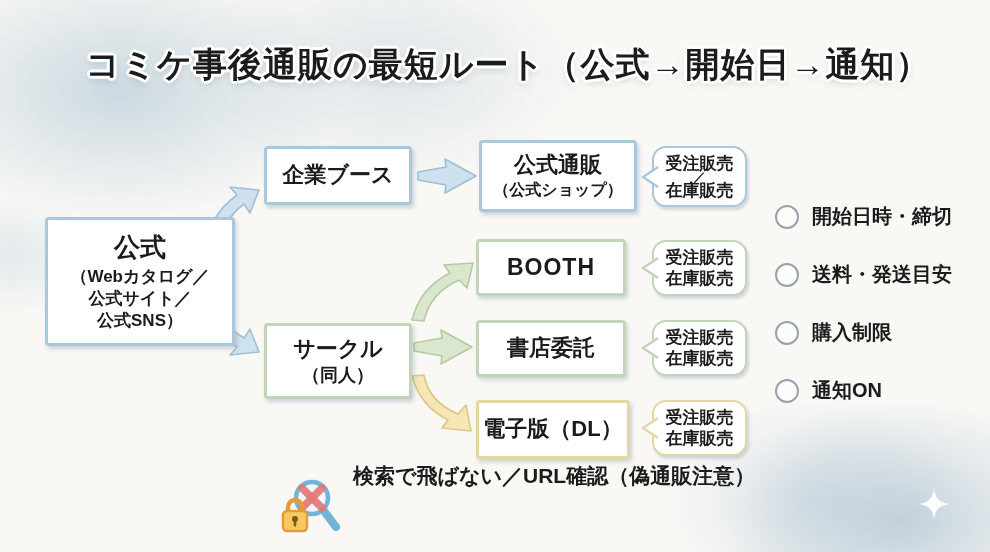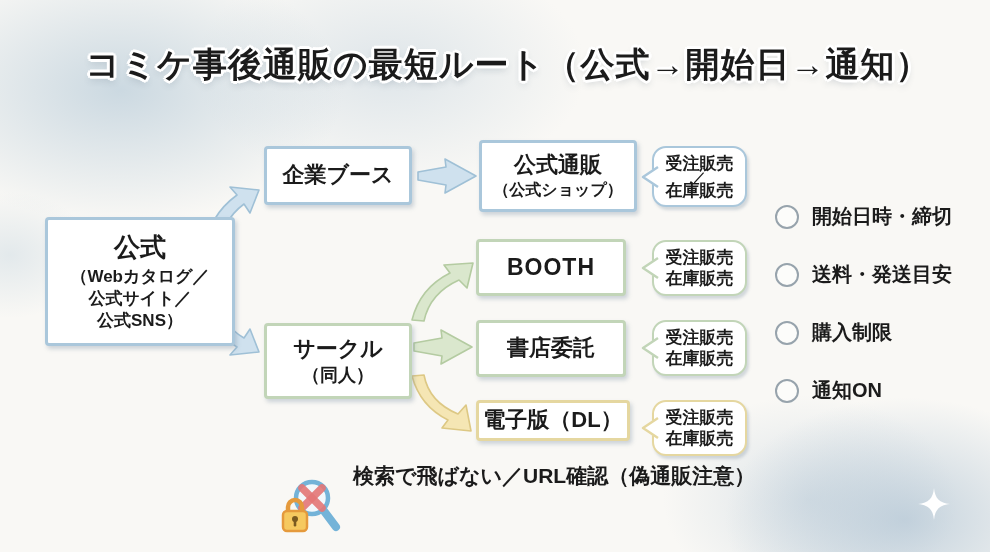--- a/index.html
+++ b/index.html
@@ -41,21 +41,21 @@
   #node-official{left:45px;top:217px;width:190px;height:129px;}
   #node-official .node-title{font-size:26px;margin-bottom:1px;}
   #node-corporate{left:264px;top:146px;width:148px;height:59px;}
   #node-shop{left:479px;top:140px;width:158px;height:72px;}
   #node-shop .node-sub{font-size:16px;}
   #node-booth{left:476px;top:239px;width:150px;height:57px;}
   #node-booth .node-title{letter-spacing:1px;font-size:23px;}
   #node-circle{left:264px;top:309px;width:148px;height:76px;margin-top:14px;}
   #node-circle .node-sub{font-size:18px;}
   #node-bookstore{left:476px;top:320px;width:150px;height:57px;}
-  #node-digital{left:476px;top:400px;width:154px;height:41px;}
+  #node-digital{left:476px;top:400px;width:154px;height:59px;}
   .bubble{
     position:absolute;left:652px;width:95px;background:#fff;
     border:2.5px solid #aac7db;border-radius:14px;
     display:flex;flex-direction:column;align-items:center;justify-content:center;
     box-shadow:2px 3px 3px rgba(120,140,160,.3);
     font-weight:bold;font-size:17px;line-height:21px;text-align:center;box-sizing:border-box;
   }
   .bubble .tail{position:absolute;left:-13px;top:50%;margin-top:-12px;width:18px;height:24px;}
   .bubble.c-blue{border-color:#aac7db;color:#1b1b1b;}
   .bubble.c-green{border-color:#c2d5b8;}

